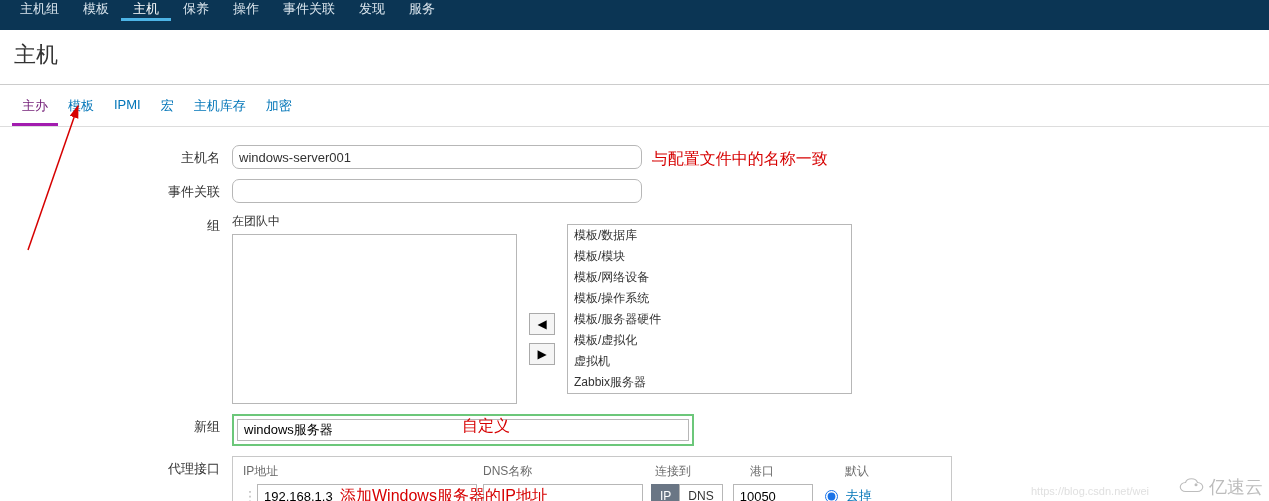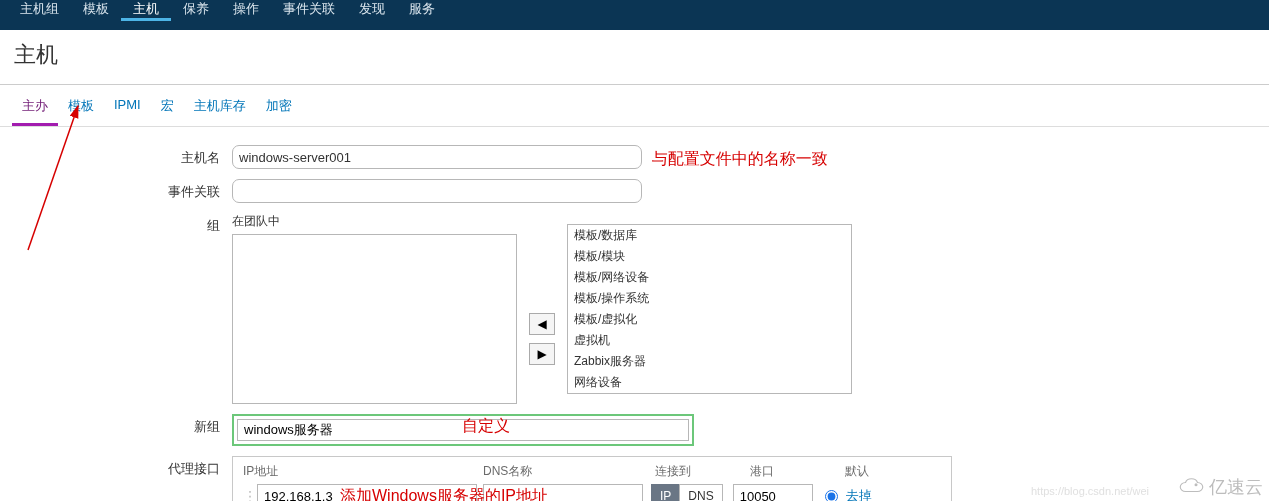--- a/index.html
+++ b/index.html
@@ -117,20 +117,21 @@
         <div class="move-btns">
           <button>◀</button>
           <button>▶</button>
         </div>
         <div>
           <div class="listbox" id="other-groups-list">
               <div class="opt">模板/数据库</div>
               <div class="opt">模板/模块</div>
               <div class="opt">模板/网络设备</div>
               <div class="opt">模板/操作系统</div>
+              <div class="opt">模板/服务器硬件</div>
               <div class="opt">模板/虚拟化</div>
               <div class="opt">虚拟机</div>
               <div class="opt">Zabbix服务器</div>
               <div class="opt">网络设备</div>
             </div>
         </div>
       </div>
     </div>
   </div>
 

